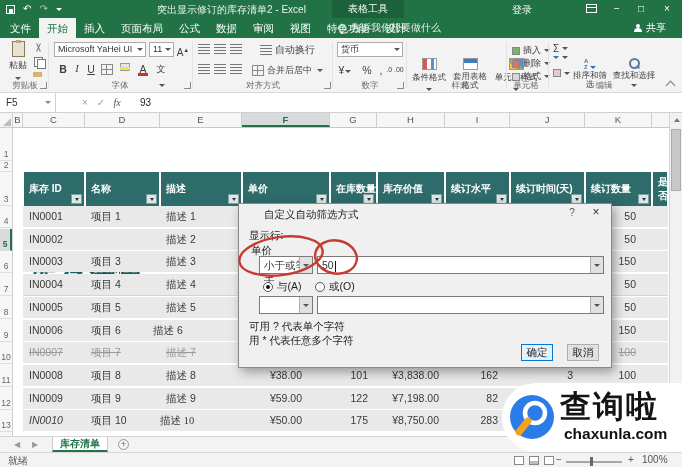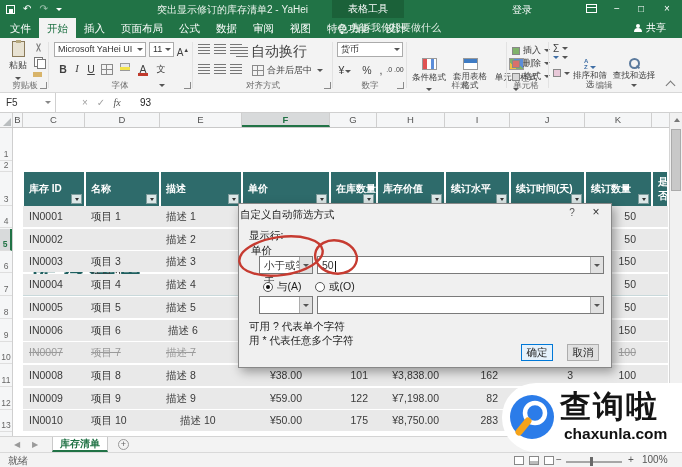--- a/index.html
+++ b/index.html
@@ -123,21 +123,21 @@
   .ready{position:absolute;left:8px;top:1px}
   .view-ico{position:absolute;top:3px;width:10px;height:9px;border:1px solid #888;background:#fff}
   .view-ico.b2{background:linear-gradient(#fff 60%,#bbb 60%)}
   .view-ico.b3{background:linear-gradient(90deg,#fff 45%,#bbb 45%,#bbb 55%,#fff 55%)}
   .zm{position:absolute;top:1px;font-size:10px;color:#555}
   .zline{position:absolute;left:566px;top:8px;width:56px;height:2px;background:#a6a6a6}
   .zthumb{position:absolute;left:590px;top:4px;width:3px;height:9px;background:#696969}
 
   
   .dialog{position:absolute;left:238px;top:203px;width:374px;height:165px;background:#f0f0f0;border:1px solid #888;box-shadow:3px 4px 10px rgba(0,0,0,.35);z-index:50}
-  .dlg-title{position:absolute;left:0;top:0;width:100%;height:20px;font-size:10.5px;color:#222;line-height:20px;padding-left:1px}
+  .dlg-title{position:absolute;left:0;top:0;width:100%;height:20px;font-size:10.5px;color:#222;line-height:20px;padding-left:25px}
   .dlg-help{position:absolute;left:326px;top:3px;width:14px;text-align:center;font-size:10px;color:#555}
   .dlg-close{position:absolute;left:348px;top:1px;width:18px;text-align:center;font-size:12px;color:#333}
   .dlg-txt{position:absolute;font-size:10.5px;color:#222}
   .dd{position:absolute;height:18px;background:#fff;border:1px solid #7a7a7a;font-size:10.5px;line-height:16px;padding-left:4px}
   .dd-ar{position:absolute;right:0;top:0;width:13px;height:16px;background:#e1e1e1;border-left:1px solid #adadad;display:flex;align-items:center;justify-content:center}
   .caret{display:inline-block;width:1px;height:11px;background:#111;vertical-align:middle;margin-left:1px}
   .radio{position:absolute;display:flex;align-items:center;gap:4px;font-size:10.5px;color:#222}
   .rdot{width:10px;height:10px;border:1px solid #555;border-radius:50%;background:#fff;position:relative}
   .rdot.on:after{content:"";position:absolute;left:2px;top:2px;width:4px;height:4px;border-radius:50%;background:#111}
   .dbtn{position:absolute;width:32px;height:17px;font-size:10.5px;text-align:center;line-height:15px;background:#e1e1e1;border:1px solid #adadad;color:#222}
@@ -155,21 +155,21 @@
 
 <div id="app">
 
   <div class="titlebar">
     <div class="qat">
       <span class="save-ico"></span>
       <span class="qa-glyph">↶</span>
       <span class="qa-glyph dim">↷</span>
       <span class="tri" style="border-top-color:#fff"></span>
     </div>
-    <span class="win-title">突出显示修订的库存清单2 - YaHei</span>
+    <span class="win-title">突出显示修订的库存清单2 - Excel</span>
     <span class="ctx-label">表格工具</span>
     <span class="signin">登录</span>
     <span class="ribopt-ico"></span>
     <span class="winbtn" style="left:606px">−</span>
     <span class="winbtn" style="left:630px">□</span>
     <span class="winbtn" style="left:656px">×</span>
   </div>
 
   <div class="tabrow">
     <div class="rtabs">
@@ -234,21 +234,21 @@
     <div class="g-label" style="left:54px;width:132px">字体</div>
     <div class="launch" style="left:184px"></div>
     <div class="vsep" style="left:192px"></div>
 
     <div class="lines-ico" style="position:absolute;left:198px;top:6px"></div>
     <div class="lines-ico" style="position:absolute;left:214px;top:6px"></div>
     <div class="lines-ico" style="position:absolute;left:230px;top:6px"></div>
     <div class="lines-ico" style="position:absolute;left:198px;top:26px"></div>
     <div class="lines-ico" style="position:absolute;left:214px;top:26px"></div>
     <div class="lines-ico" style="position:absolute;left:230px;top:26px"></div>
-    <div style="position:absolute;left:236px;top:5px;font-size:14px;color:#3f3f3f">
+    <div style="position:absolute;left:260px;top:5px;font-size:10px;color:#3f3f3f">
       <span class="lines-ico" style="display:inline-block;vertical-align:middle;margin-right:3px"></span><span>自动换行</span>
     </div>
     <div style="position:absolute;left:252px;top:26px;font-size:9px;color:#3f3f3f">
       <span class="grid-ico" style="display:inline-block;vertical-align:middle;margin-right:3px"></span><span>合并后居中</span>
       <span class="tri" style="margin-left:2px"></span>
     </div>
     <div class="g-label" style="left:200px;width:126px">对齐方式</div>
     <div class="launch" style="left:324px"></div>
     <div class="vsep" style="left:332px"></div>
 
@@ -466,21 +466,21 @@
           <div class="dcell" style="left: 219px; width: 88px; text-align: center;"></div>
           <div class="dcell" style="left: 307px; width: 47px; text-align: right; padding-right: 9px;"></div>
           <div class="dcell" style="left: 354px; width: 68px; text-align: right; padding-right: 6px;"></div>
           <div class="dcell" style="left: 422px; width: 65px; text-align: right; padding-right: 12px;"></div>
           <div class="dcell" style="left: 487px; width: 75px; text-align: right; padding-right: 12px;"></div>
           <div class="dcell" style="left: 562px; width: 67px; text-align: right; padding-right: 16px;">50</div>
         </div>
         <div class="drow" style="top: 192px;">
           <div class="dcell" style="left: 0px; width: 62px; padding-left: 6px;">IN0006</div>
           <div class="dcell" style="left: 62px; width: 75px; padding-left: 6px;">项目 6</div>
-          <div class="dcell" style="left: 139px; width: 82px; padding-left: 6px;">描述 6</div>
+          <div class="dcell" style="left: 124px; width: 82px; padding-left: 6px;">描述 6</div>
           <div class="dcell" style="left: 219px; width: 88px; text-align: center;"></div>
           <div class="dcell" style="left: 307px; width: 47px; text-align: right; padding-right: 9px;"></div>
           <div class="dcell" style="left: 354px; width: 68px; text-align: right; padding-right: 6px;"></div>
           <div class="dcell" style="left: 422px; width: 65px; text-align: right; padding-right: 12px;"></div>
           <div class="dcell" style="left: 487px; width: 75px; text-align: right; padding-right: 12px;"></div>
           <div class="dcell" style="left: 562px; width: 67px; text-align: right; padding-right: 16px;">150</div>
         </div>
         <div class="drow strike" style="top: 214px;">
           <div class="dcell" style="left: 0px; width: 62px; padding-left: 6px;">IN0007</div>
           <div class="dcell" style="left: 62px; width: 75px; padding-left: 6px;">项目 7</div>
@@ -508,23 +508,23 @@
           <div class="dcell" style="left: 62px; width: 75px; padding-left: 6px;">项目 9</div>
           <div class="dcell" style="left: 137px; width: 82px; padding-left: 6px;">描述 9</div>
           <div class="dcell" style="left: 219px; width: 88px; text-align: center;">¥59.00</div>
           <div class="dcell" style="left: 307px; width: 47px; text-align: right; padding-right: 9px;">122</div>
           <div class="dcell" style="left: 354px; width: 68px; text-align: right; padding-right: 6px;">¥7,198.00</div>
           <div class="dcell" style="left: 422px; width: 65px; text-align: right; padding-right: 12px;">82</div>
           <div class="dcell" style="left: 487px; width: 75px; text-align: right; padding-right: 12px;"></div>
           <div class="dcell" style="left: 562px; width: 67px; text-align: right; padding-right: 16px;"></div>
         </div>
         <div class="drow" style="top: 282px;">
-          <div class="dcell" style="left: 0px; width: 62px; padding-left: 6px;">IN0010</div>
+          <div class="dcell" style="left: 0px; width: 62px; padding-left: 6px; font-style: italic;">IN0010</div>
           <div class="dcell" style="left: 62px; width: 75px; padding-left: 6px;">项目 10</div>
-          <div class="dcell" style="left: 151px; width: 82px; padding-left: 6px;">描述 10</div>
+          <div class="dcell" style="left: 131px; width: 82px; padding-left: 6px; font-family: Liberation Serif, serif;">描述 10</div>
           <div class="dcell" style="left: 219px; width: 88px; text-align: center;">¥50.00</div>
           <div class="dcell" style="left: 307px; width: 47px; text-align: right; padding-right: 9px;">175</div>
           <div class="dcell" style="left: 354px; width: 68px; text-align: right; padding-right: 6px;">¥8,750.00</div>
           <div class="dcell" style="left: 422px; width: 65px; text-align: right; padding-right: 12px;">283</div>
           <div class="dcell" style="left: 487px; width: 75px; text-align: right; padding-right: 12px;"></div>
           <div class="dcell" style="left: 562px; width: 67px; text-align: right; padding-right: 16px;"></div>
         </div>
       </div>
   </div>
   <div class="gutter"></div>

